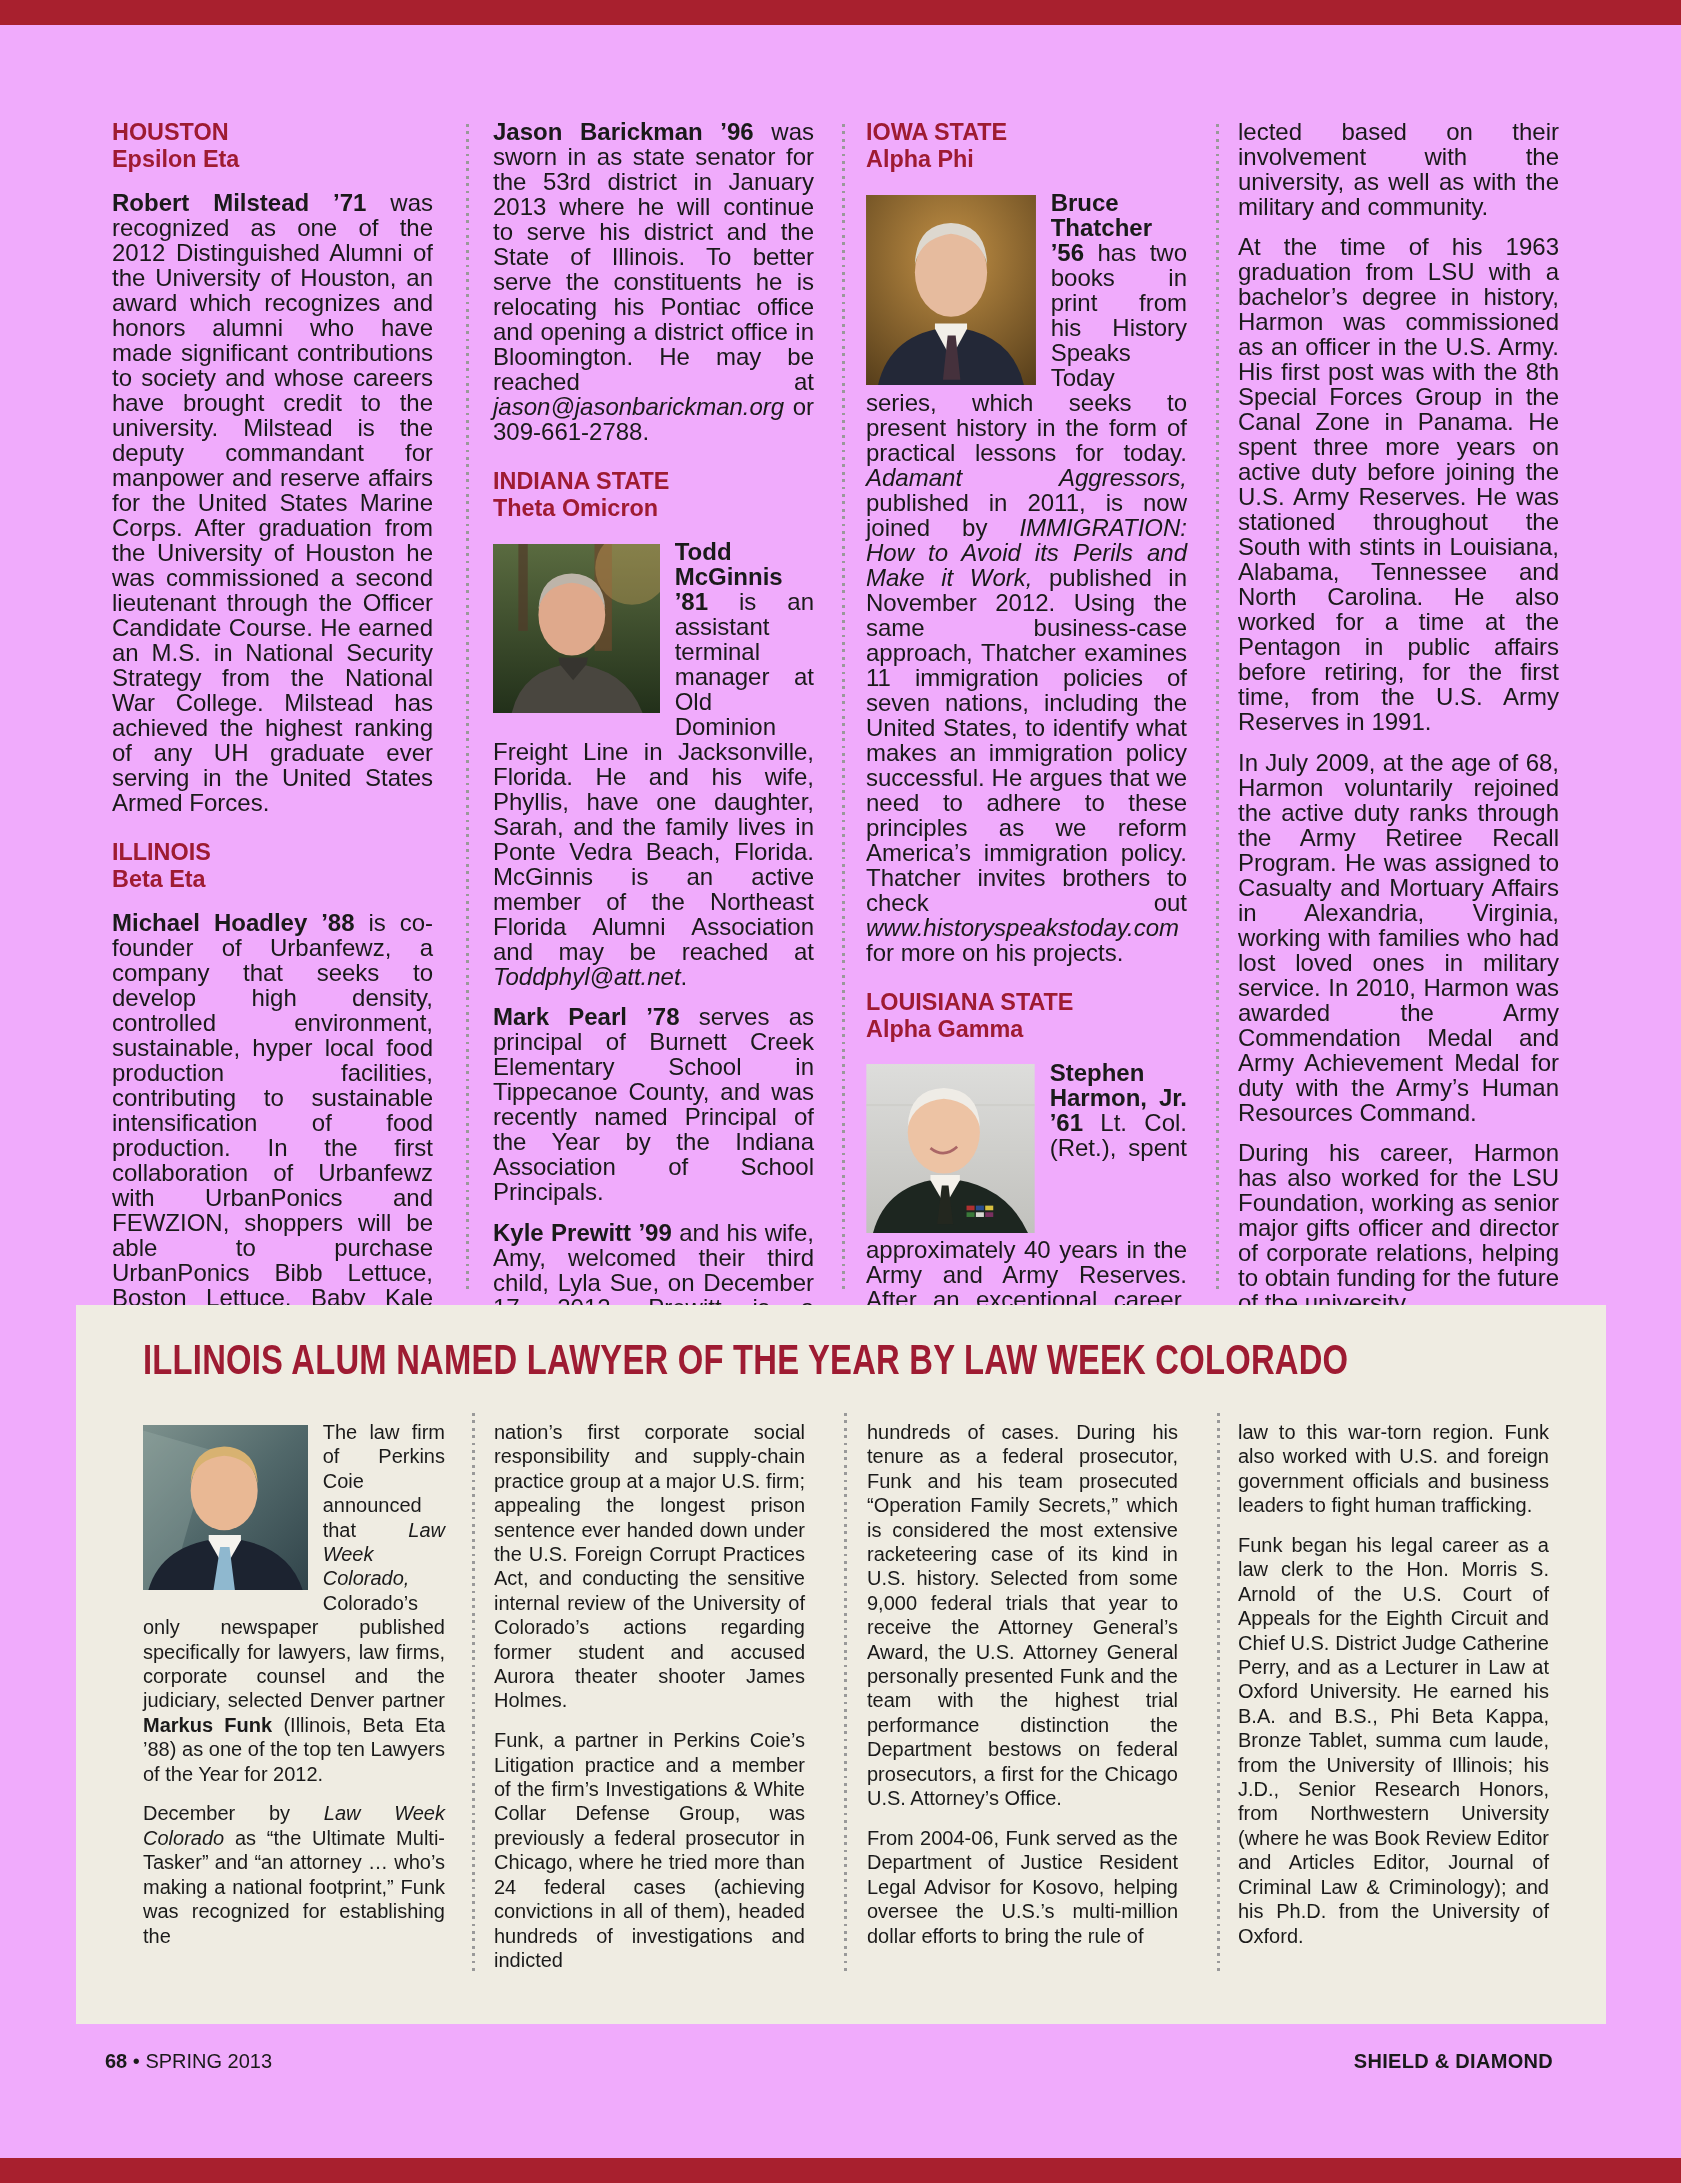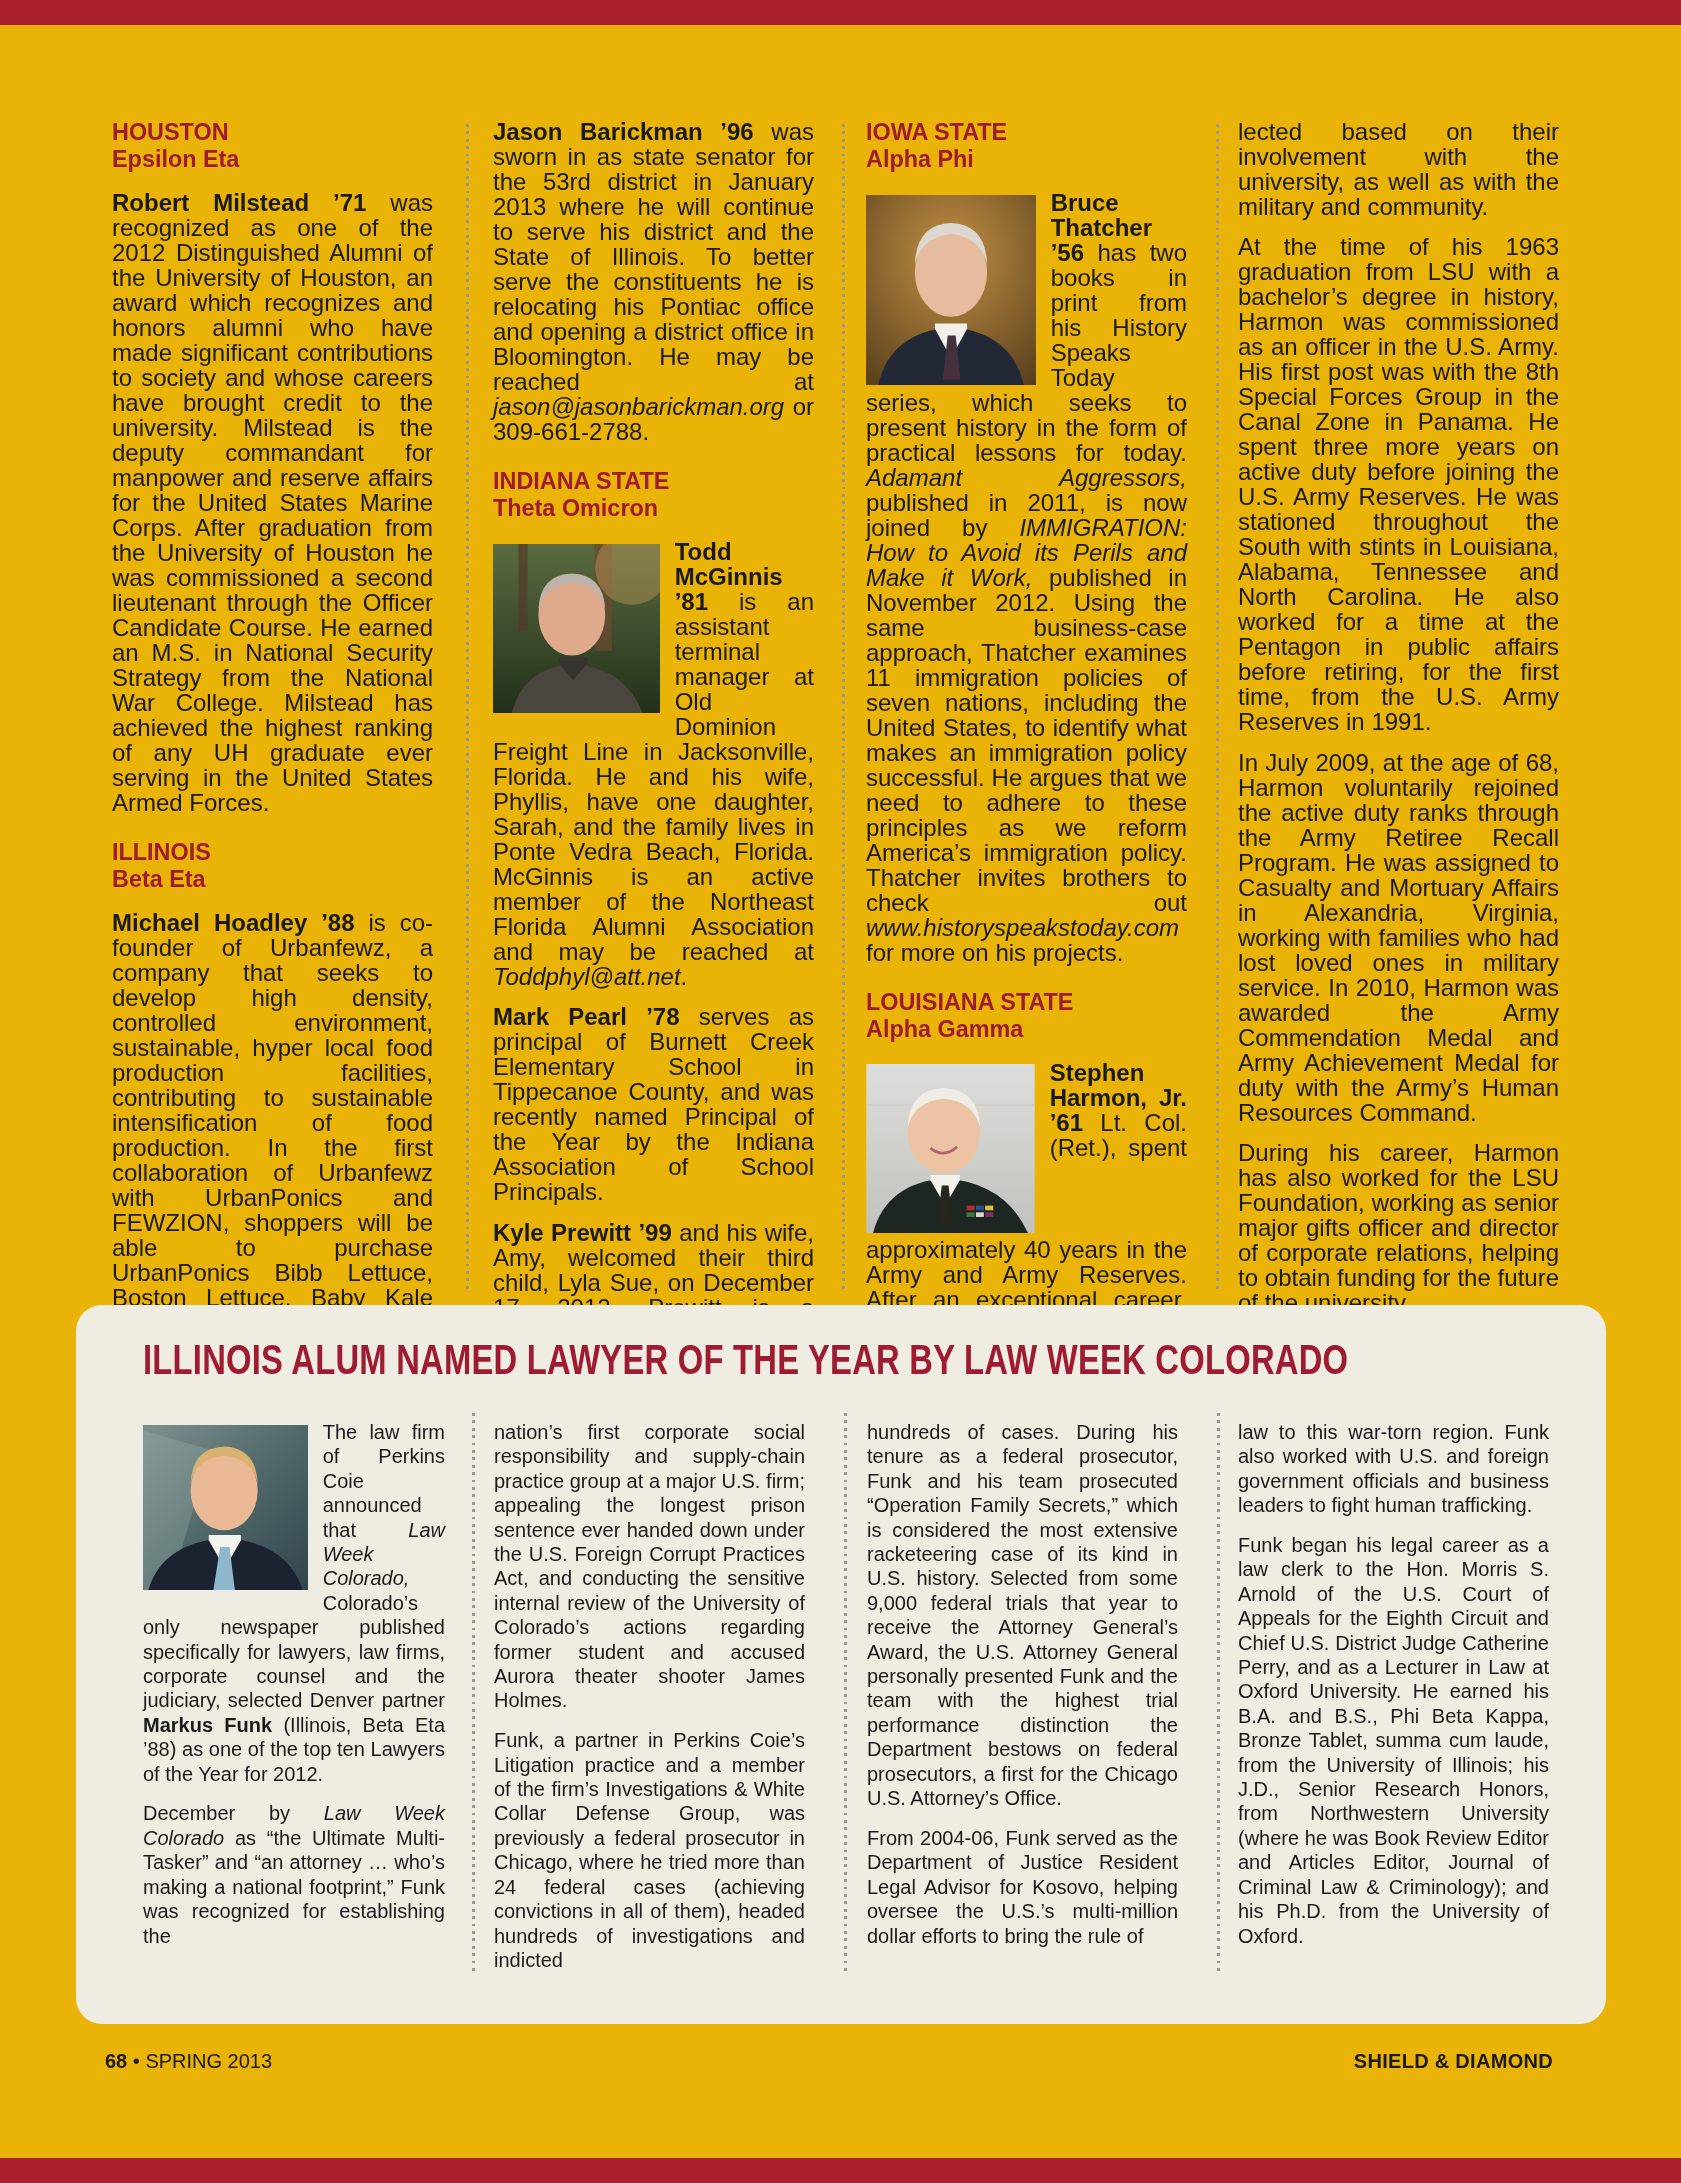--- a/index.html
+++ b/index.html
@@ -1,17 +1,17 @@
 <!DOCTYPE html>
 <html style="--garnet: #9e1b32; --bar: #a8202e; --boxbg: #efece2; --txt: #1a1a1a; --sepc: #999999;font-size:10.7px"><head>
 <meta charset="utf-8">
 <style>
   html,body{margin:0;padding:0;background:#e8e8e8;}
   .page{
-    position:relative;width:1681px;height:2183px;background:#eab308;
+    position:relative;width:1681px;height:2183px;background:#f0abfc;
     font-family:"Liberation Sans",sans-serif;color:var(--txt,#1a1a1a);
     margin:0 auto;overflow:hidden;
   }
   .bar{position:absolute;left:0;width:1681px;height:25px;background:var(--bar,#a8202e);}
   .bar.top{top:0;}
   .bar.bottom{bottom:0;}
 
   .col{position:absolute;top:119px;width:321px;}
   #col1{left:112px;} #col2{left:493px;} #col3{left:866px;} #col4{left:1238px;}
 
@@ -21,21 +21,21 @@
   #sep1{left:466px;} #sep2{left:842px;} #sep3{left:1216px;}
 
   .heading{font-weight:bold;color:var(--garnet,#9e1b32);font-size:23.4px;line-height:27.4px;margin:24px 0 16px 0;}
   .col > :first-child{margin-top:0;}
   .col p{font-size:24px;line-height:25px;text-align:justify;margin:0 0 15.4px 0;}
   span.b{font-weight:bold;}
   span.i{font-style:italic;}
   .photo{float:left;margin:4.7px 14.7px 4px 0;line-height:0;}
   .continued{font-style:italic;font-size:20px;text-align:right;margin-top:51px;}
 
-  .fbox{position:absolute;left:76px;top:1305px;width:1530px;height:719px;background:var(--boxbg,#efece2);border-radius:26px;}
+  .fbox{position:absolute;left:76px;top:1305px;width:1530px;height:719px;background:var(--boxbg,#efece2);}
   .fbox-title{
     position:absolute;left:67px;top:31px;
     font-size:42px;font-weight:bold;color:var(--garnet,#9e1b32);
     transform:scaleX(.78);transform-origin:left center;white-space:nowrap;letter-spacing:0.3px;
   }
   .fbox .col{position:absolute;top:115px;width:311px;}
   #fcol1{left:67px;width:302px;} #fcol2{left:418px;} #fcol3{left:791px;} #fcol4{left:1162px;}
   .fbox .col p{font-size:20px;line-height:24.4px;}
   .sep.box{top:108px;height:561px;}
   #fsep1{left:396px;} #fsep2{left:768px;} #fsep3{left:1141px;}

